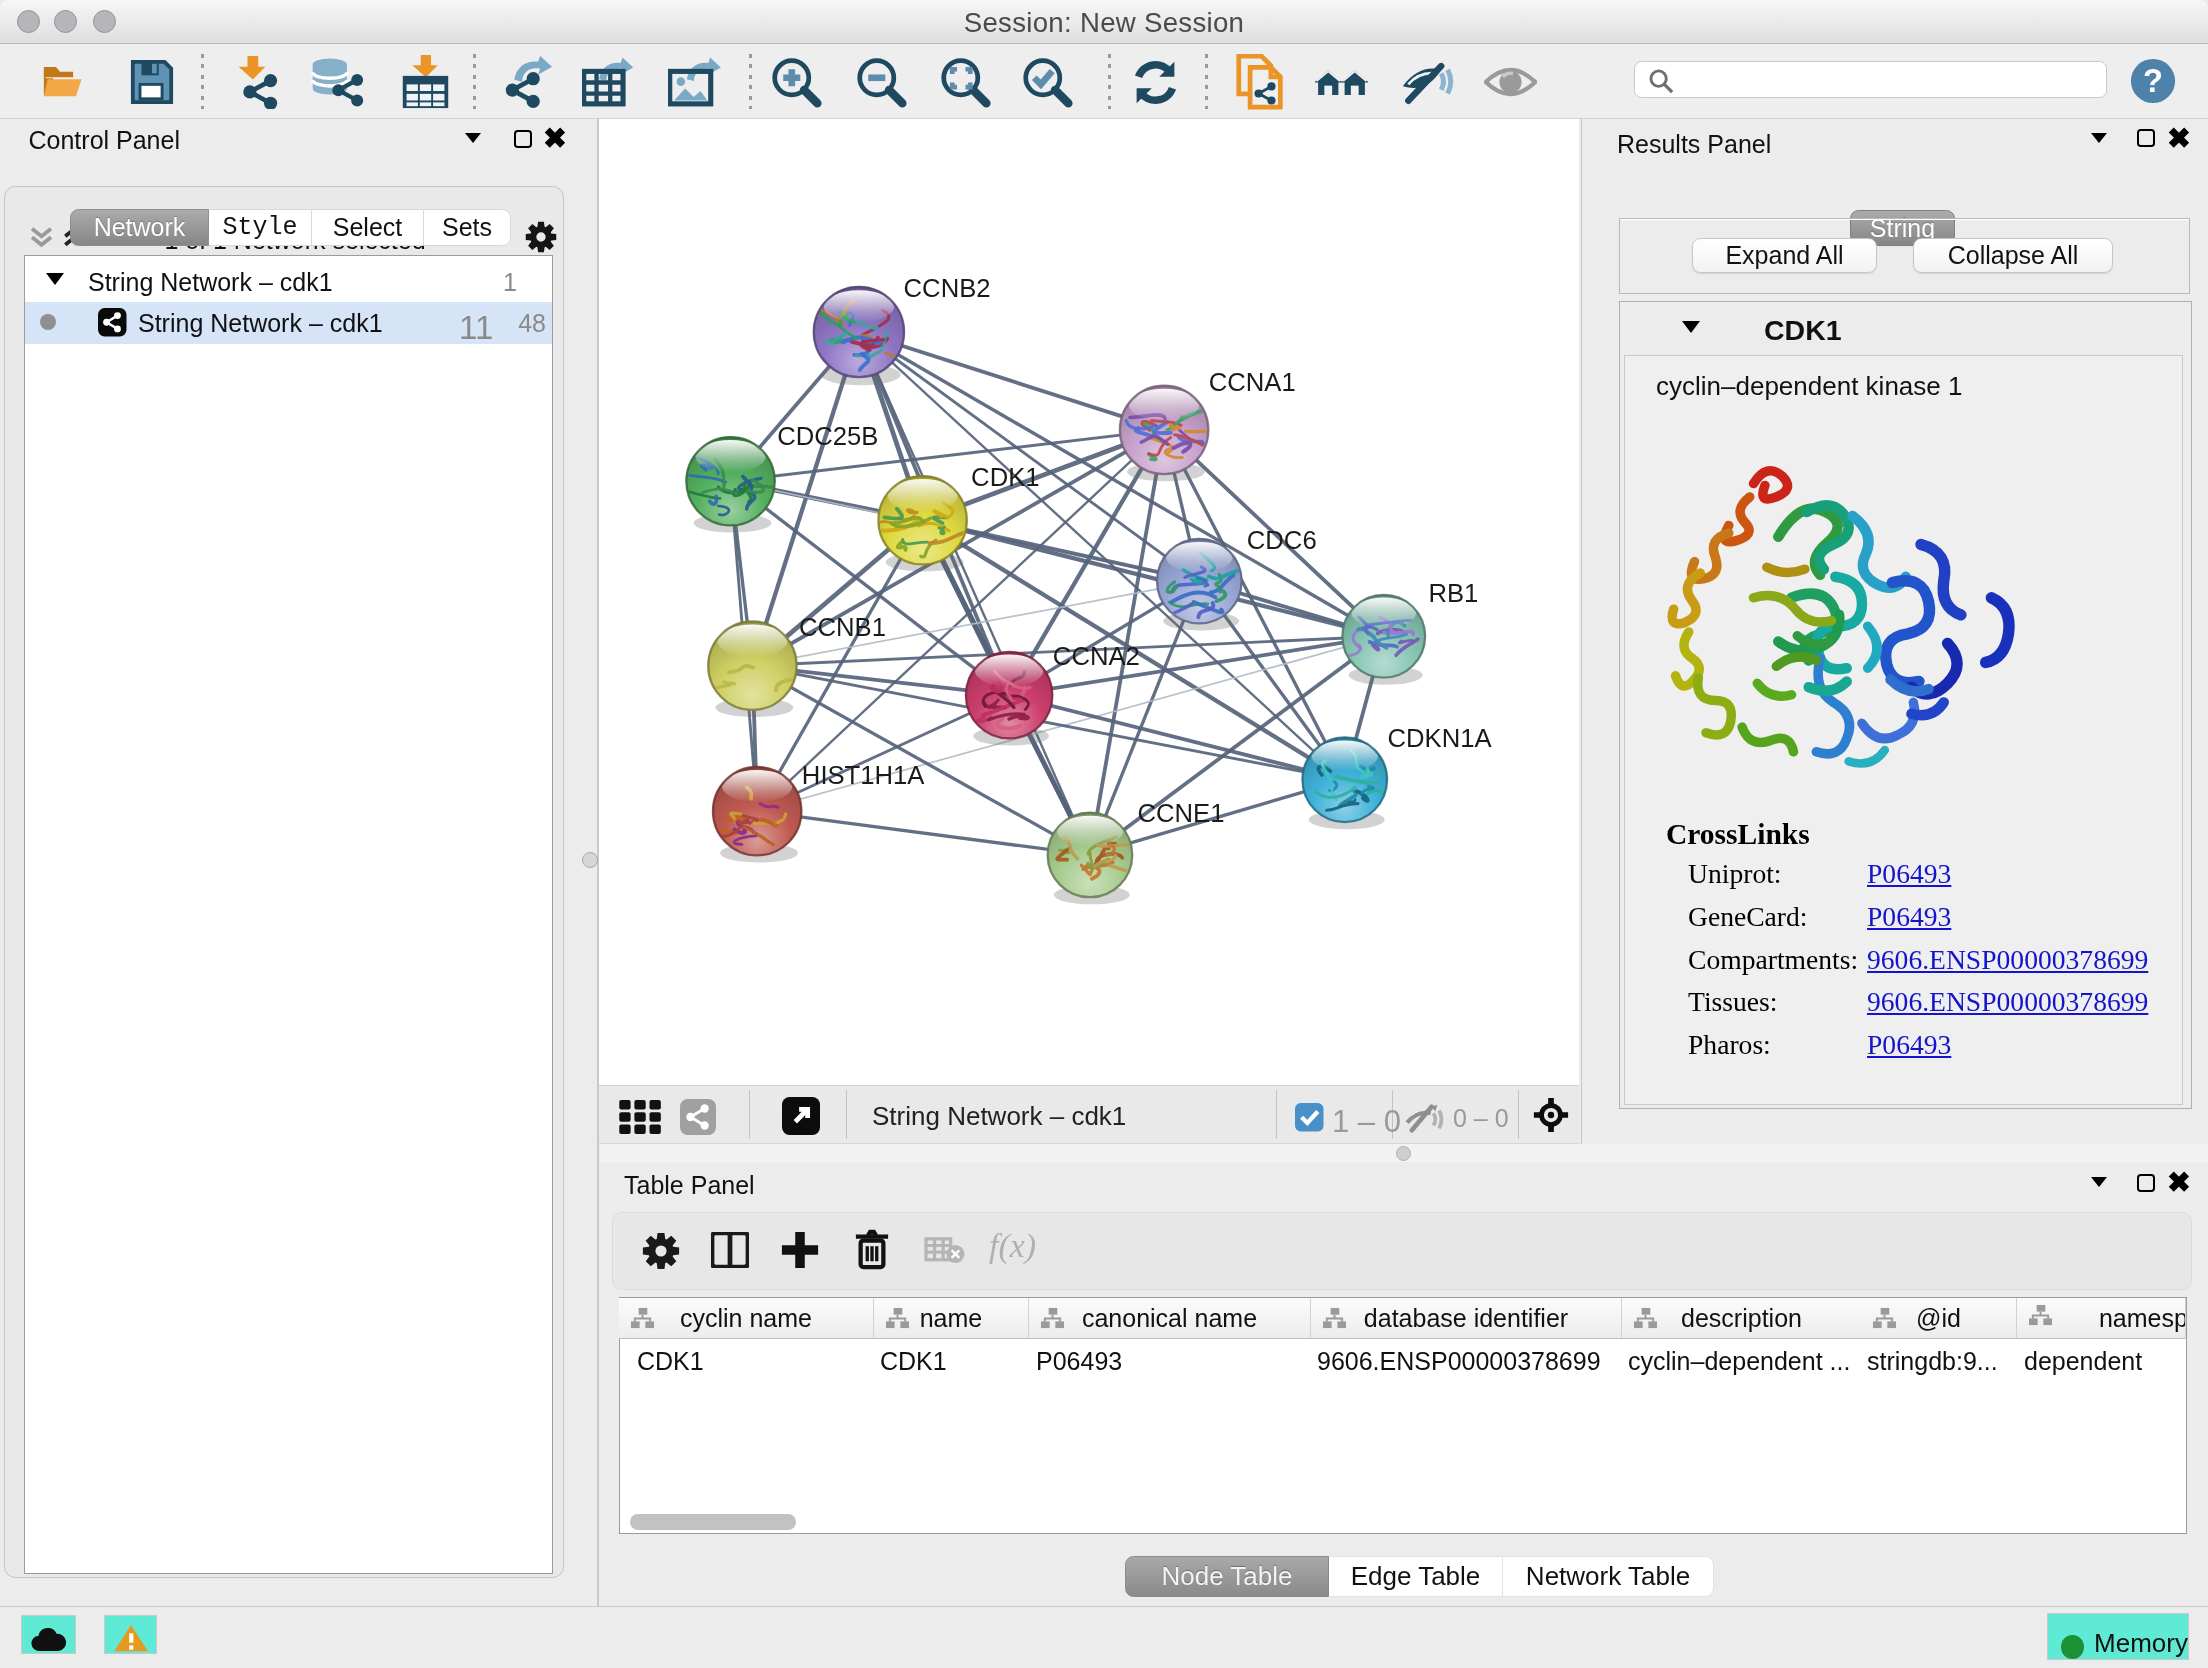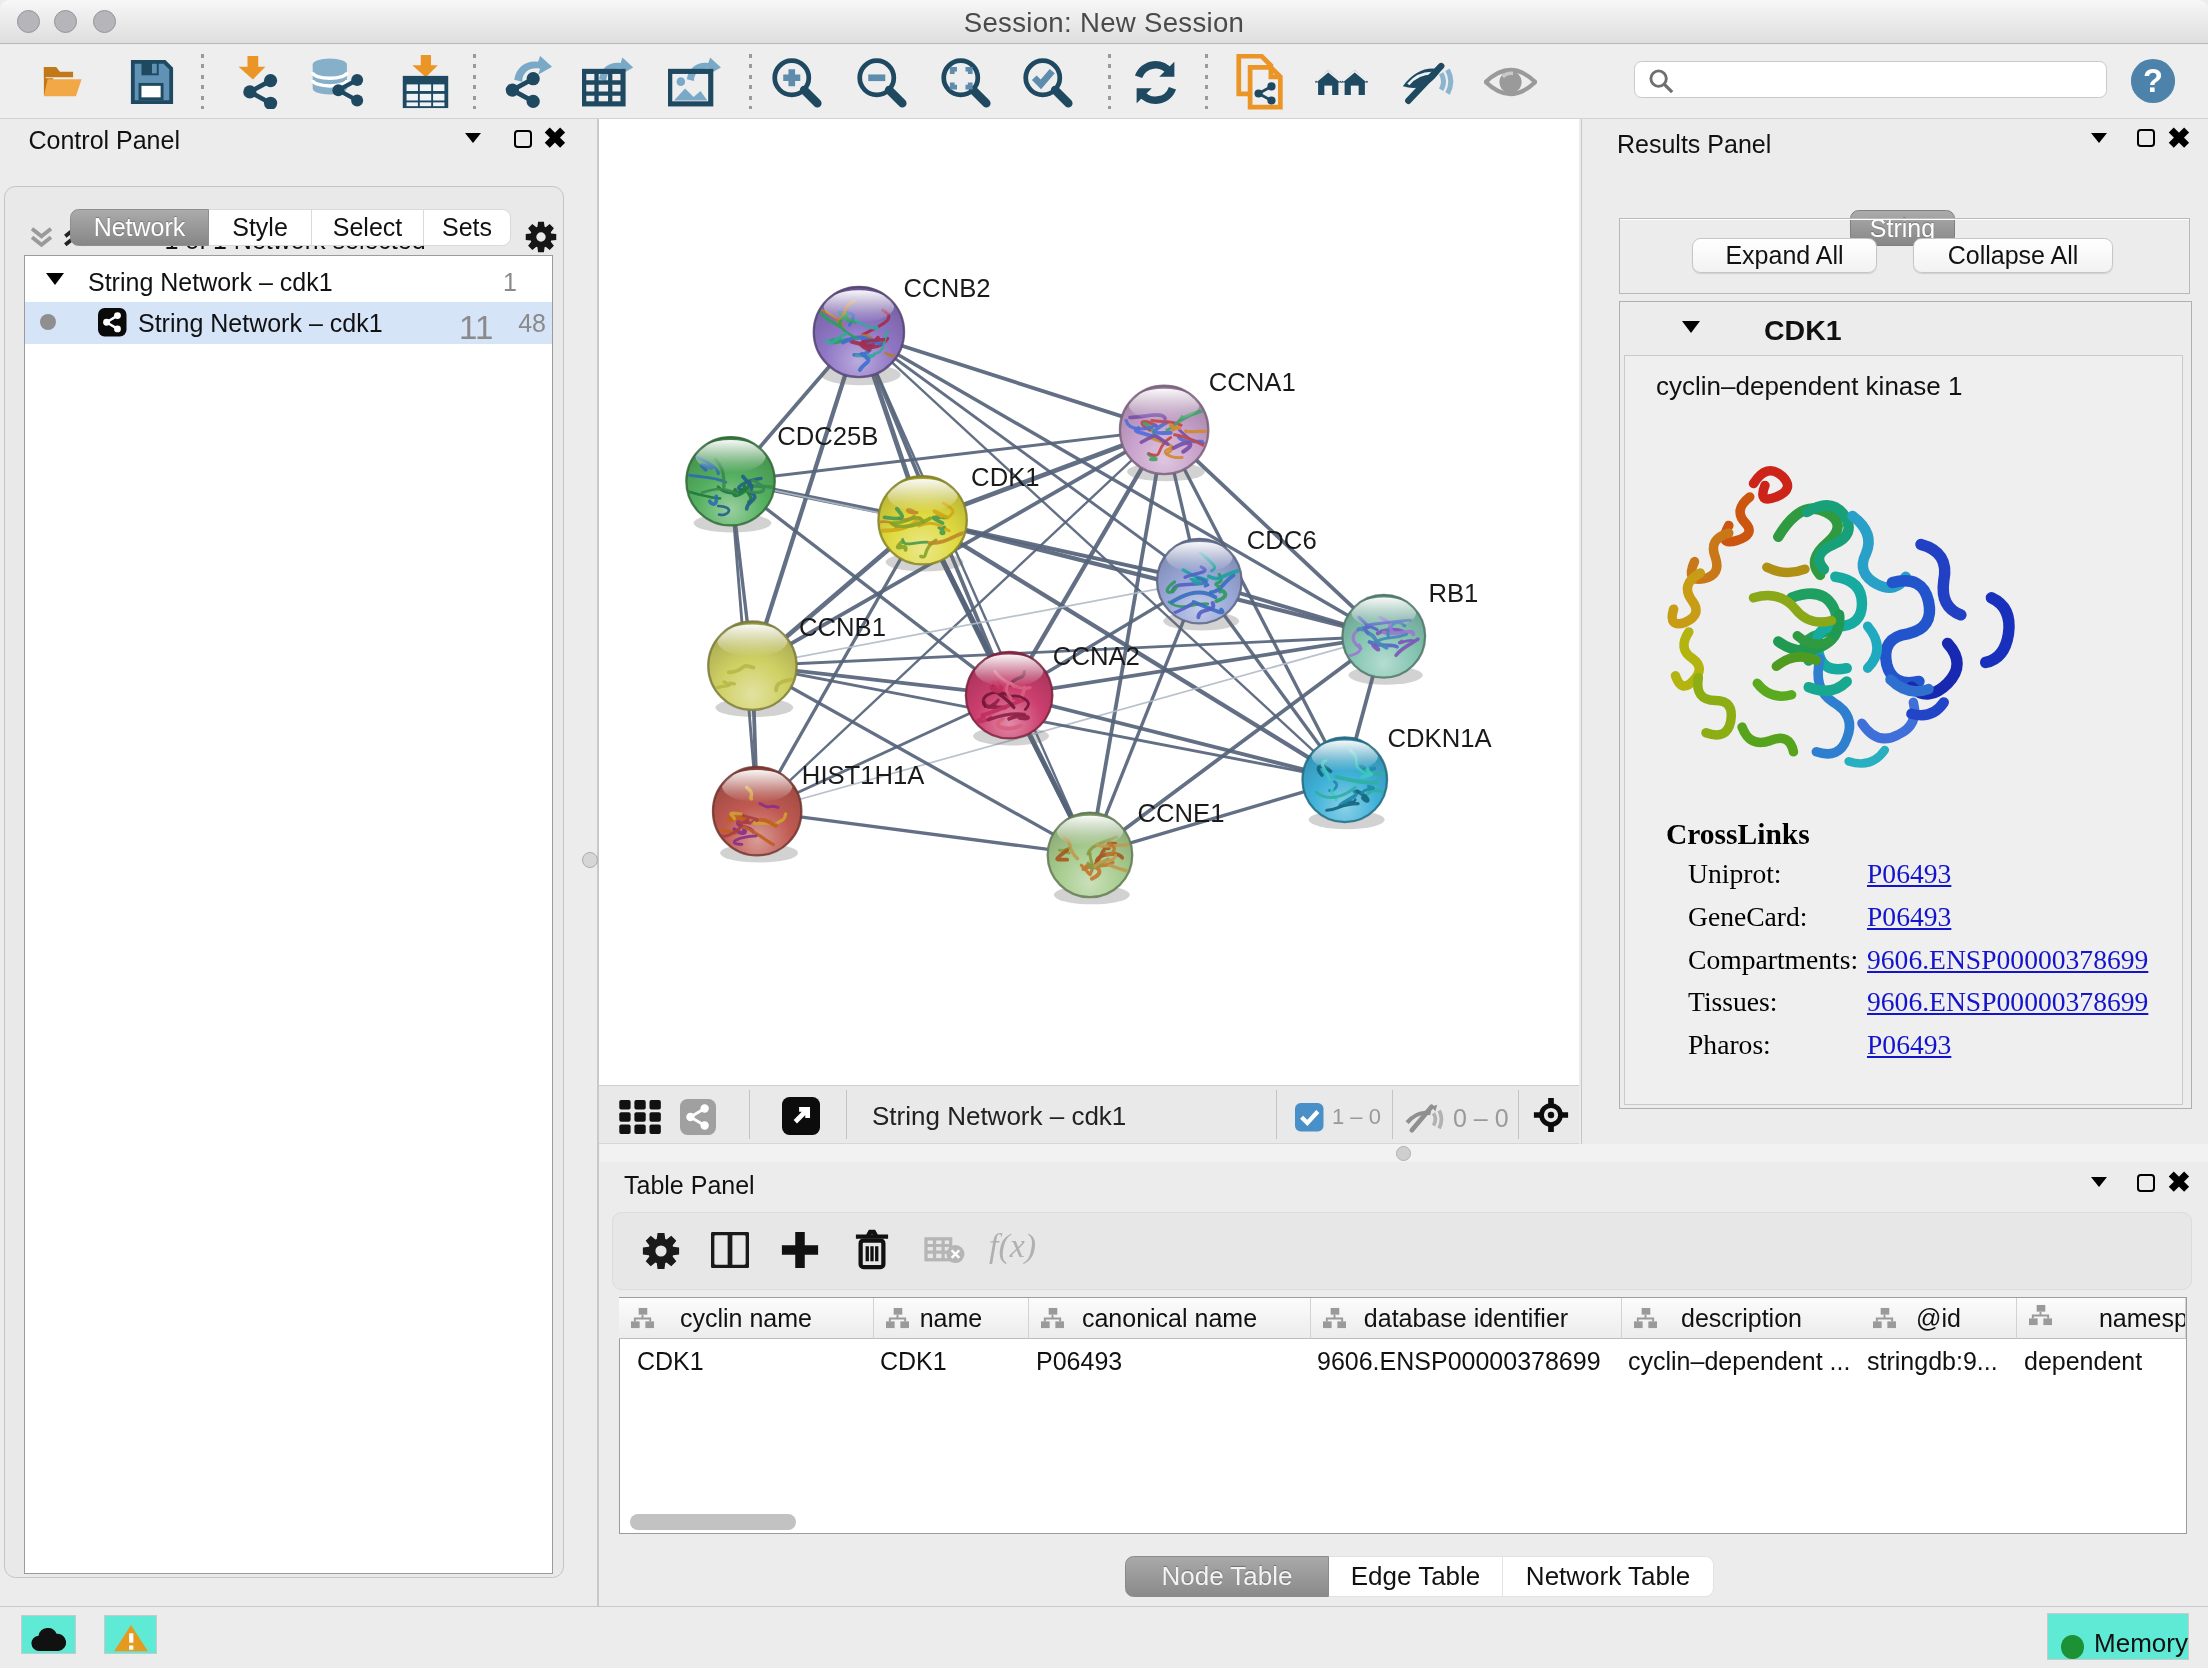--- a/index.html
+++ b/index.html
@@ -257,21 +257,21 @@
 <div class="abs" style="left:2129px;top:57px"><svg width="48" height="48" viewBox="0 0 50 50">
       <circle cx="25" cy="25" r="23" fill="#4d83ab"></circle>
       <text x="25" y="36" font-size="34" font-weight="bold" fill="#fff" text-anchor="middle" font-family="Liberation Sans">?</text>
     </svg></div>
 <div class="abs panel-title" style="left:28.5px;top:126px">Control Panel</div>
 <div class="abs ptri" style="left:465px;top:133px"></div>
 <div class="abs psq" style="left:514px;top:130px"></div>
 <div class="abs" style="left:543px;top:122px;font-size:28.5px;font-weight:bold;color:#000">✖</div>
 <div class="abs tabs" style="left:70px;top:163px;z-index:6">
 <div class="tab sel" style="width:139px;border-radius:8.6px 0 0 8.6px;border:1px solid #8e8e8e;">Network</div>
-<div class="tab" style="width:102px;border-top:1px solid #d9d9d9;border-bottom:1px solid #d9d9d9;">Style</div>
+<div class="tab" style="width:102px;border-top:1px solid #d9d9d9;border-bottom:1px solid #d9d9d9;font-family:Liberation Mono, monospace;">Style</div>
 <div class="tab" style="width:112px;border:1px solid #d9d9d9;border-width:1px 0 1px 1px;">Select</div>
 <div class="tab" style="width:88px;border:1px solid #d9d9d9;border-radius:0 8.6px 8.6px 0;">Sets</div>
   </div>
 <div class="abs cp-box"></div>
 <div class="abs" style="left:28.5px;top:223px;width:67px;height:28.5px">
 <svg width="63" height="28.5" viewBox="0 0 66 30">
 <g stroke="#9a9a9a" stroke-width="4" fill="none">
         <path d="M3 6 l10 8 10-8 M3 15 l10 8 10-8"></path>
       </g>
 <g stroke="#222" stroke-width="4" fill="none">
@@ -740,21 +740,21 @@
     </svg></div>
 <div class="abs" style="left:782px;top:1097px"><svg width="38" height="38" viewBox="0 0 40 40">
 <rect width="40" height="40" rx="8" fill="#0c0c0c"></rect>
 <path d="M14 26 L26 14 M18 13 h9 v9" stroke="#fff" stroke-width="5" fill="none"></path>
     </svg></div>
 <div class="abs" style="left:872px;top:1101px;font-size:26px;color:#222">String Network – cdk1</div>
 <div class="abs" style="left:1295px;top:1103px"><svg width="28.5" height="28.5" viewBox="0 0 30 30">
 <rect width="30" height="30" rx="6" fill="#4a90c8"></rect>
       <path d="M7 15 l6 6 L24 9" stroke="#fff" stroke-width="4.5" fill="none"></path>
     </svg></div>
-<div class="abs" style="left:1332px;top:1104px;font-size:22px;color:#999">1 – 0</div>
+<div class="abs" style="left:1332px;top:1104px;font-size:31px;color:#999">1 – 0</div>
 <div class="abs" style="left:1405px;top:1102px"><svg width="40" height="32" viewBox="0 0 42 34">
 <path d="M2 22 Q 13 9 27 12" fill="none" stroke="#8f8f8f" stroke-width="4.4"></path>
 <path d="M28 5 L7 30" stroke="#8f8f8f" stroke-width="5" stroke-linecap="round"></path>
 <path d="M28 5 l6-2 -2 7 z" fill="#8f8f8f"></path>
 <path d="M30 12 Q 34 18 30 25 M36 9 Q 41 18 36 28" fill="none" stroke="#b2b2b2" stroke-width="4"></path>
     </svg></div>
 <div class="abs" style="left:1453px;top:1104px;font-size:25px;color:#999">0 – 0</div>
 <div class="abs" style="left:1532px;top:1096px"><svg width="38" height="38" viewBox="0 0 40 40">
 <circle cx="20" cy="20" r="10" fill="none" stroke="#0c0c0c" stroke-width="5"></circle>
 <path d="M20 2 v9 M20 29 v9 M2 20 h9 M29 20 h9" stroke="#0c0c0c" stroke-width="6"></path>

